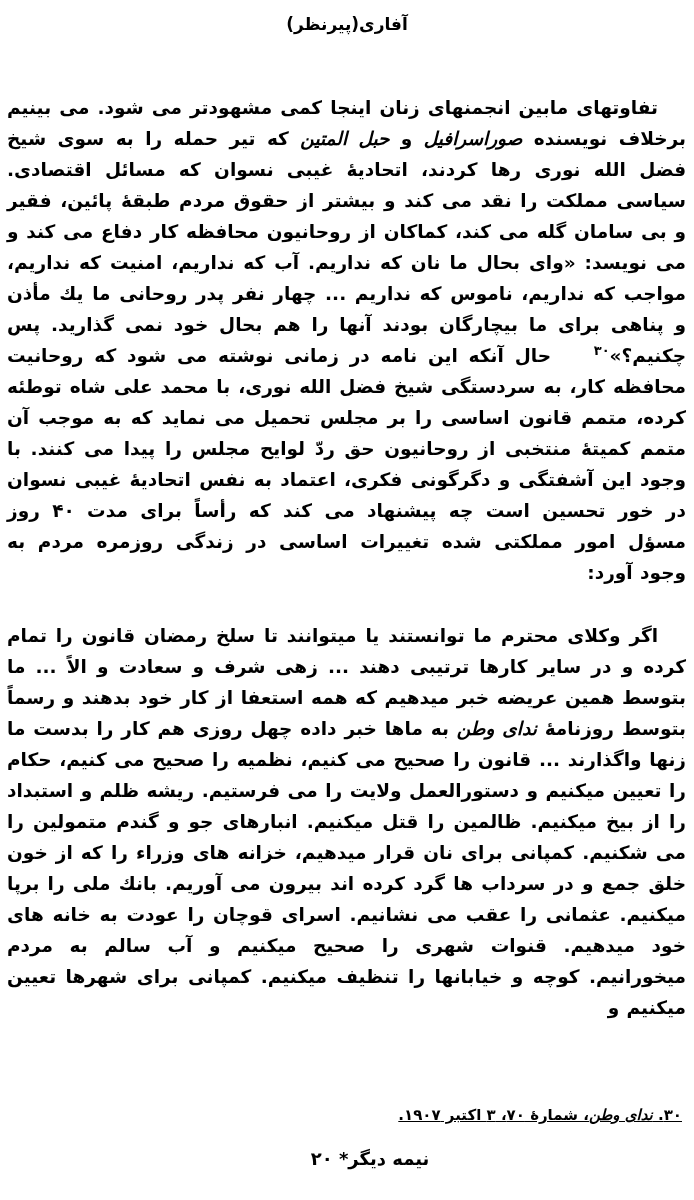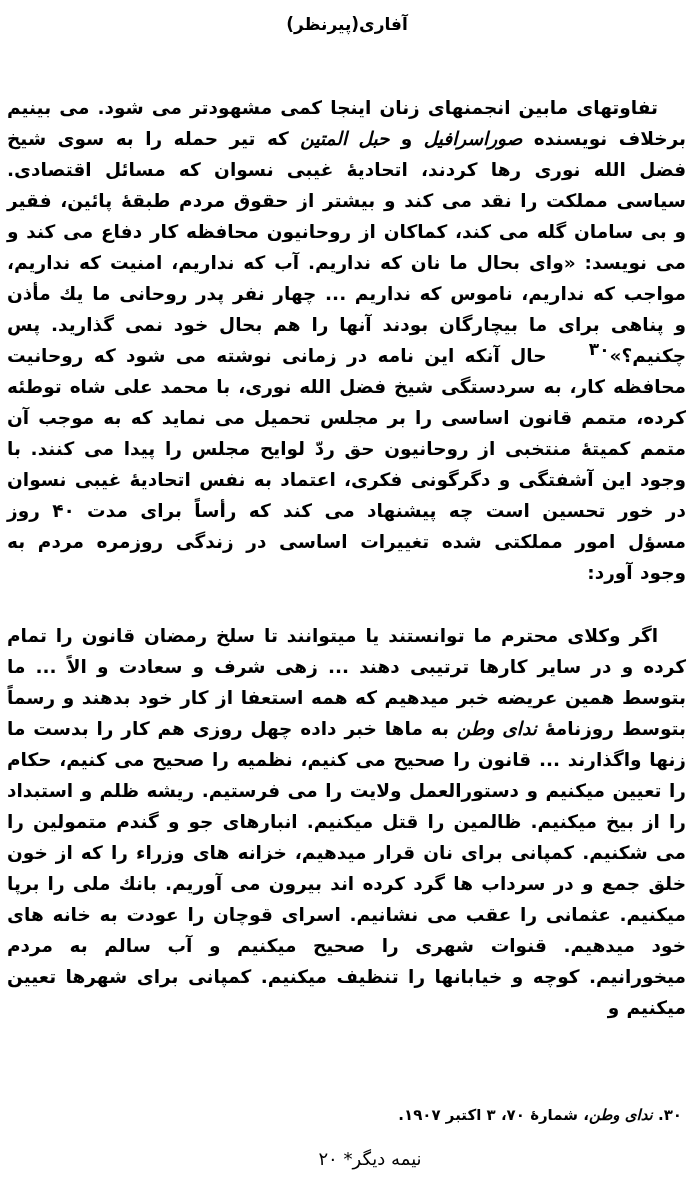--- a/index.html
+++ b/index.html
@@ -46,44 +46,45 @@
   }
   .body-text p + p {
     margin-top: 32px;
   }
   .body-text p.indent {
     text-indent: 28px;
   }
   .body-text i {
   }
   .body-text sup {
-    font-size: 17px;
+    font-size: 13px;
     line-height: 0;
     vertical-align: super;
     margin-left: 32px;
   }
   .footnote {
     position: absolute;
     top: 1103px;
     right: 12px;
     left: 7px;
     font-size: 15px;
     font-weight: bold;
     line-height: 24px;
     text-align: right;
+    text-decoration: underline;
   }
   .footnote i { font-style: italic; }
   .page-footer {
     position: absolute;
     top: 1148px;
     left: 46px;
     right: 0;
     text-align: center;
     font-size: 18px;
-    font-weight: normal;
+    font-weight: bold;
   }
 </style>
 </head>
 <body>
 
 <div class="page">
 
   <div class="running-header">آفاری(پیرنظر)</div>
 
   <div class="body-text">

